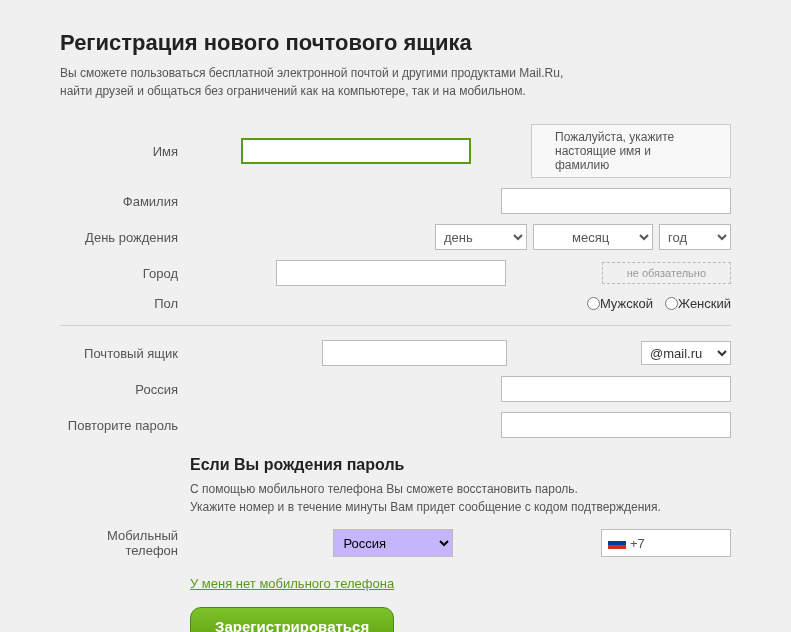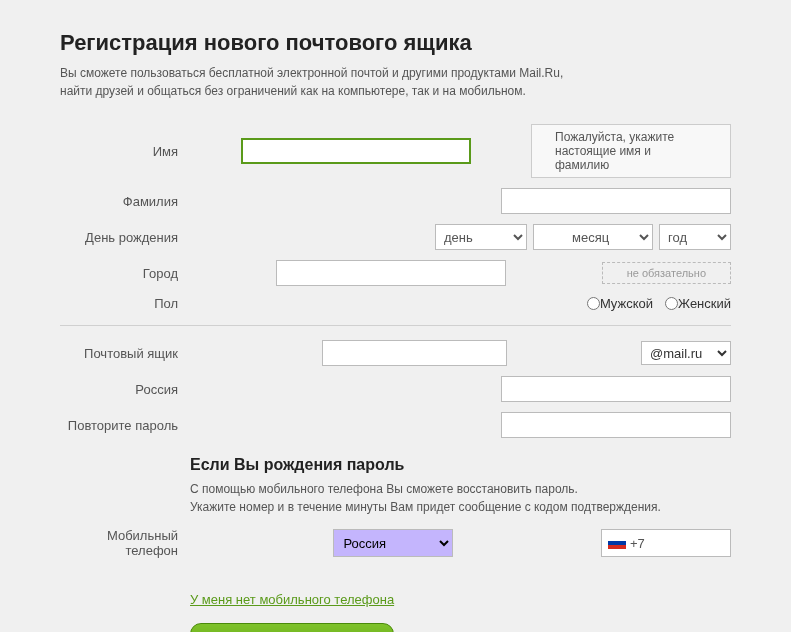--- a/index.html
+++ b/index.html
@@ -161,21 +161,21 @@
       color: #555;
     }
     
     .no-phone-link {
       color: #5a9a1a;
       font-size: 13px;
       text-decoration: underline;
       cursor: pointer;
       margin-left: 130px;
       display: inline-block;
-      margin-top: 24px;
+      margin-top: 8px;
       margin-bottom: 16px;
     }
     
     .register-btn {
       margin-left: 130px;
       background: linear-gradient(to bottom, #7ec22a, #5da010);
       border: 1px solid #4a8a0a;
       color: #fff;
       font-size: 15px;
       font-weight: bold;

